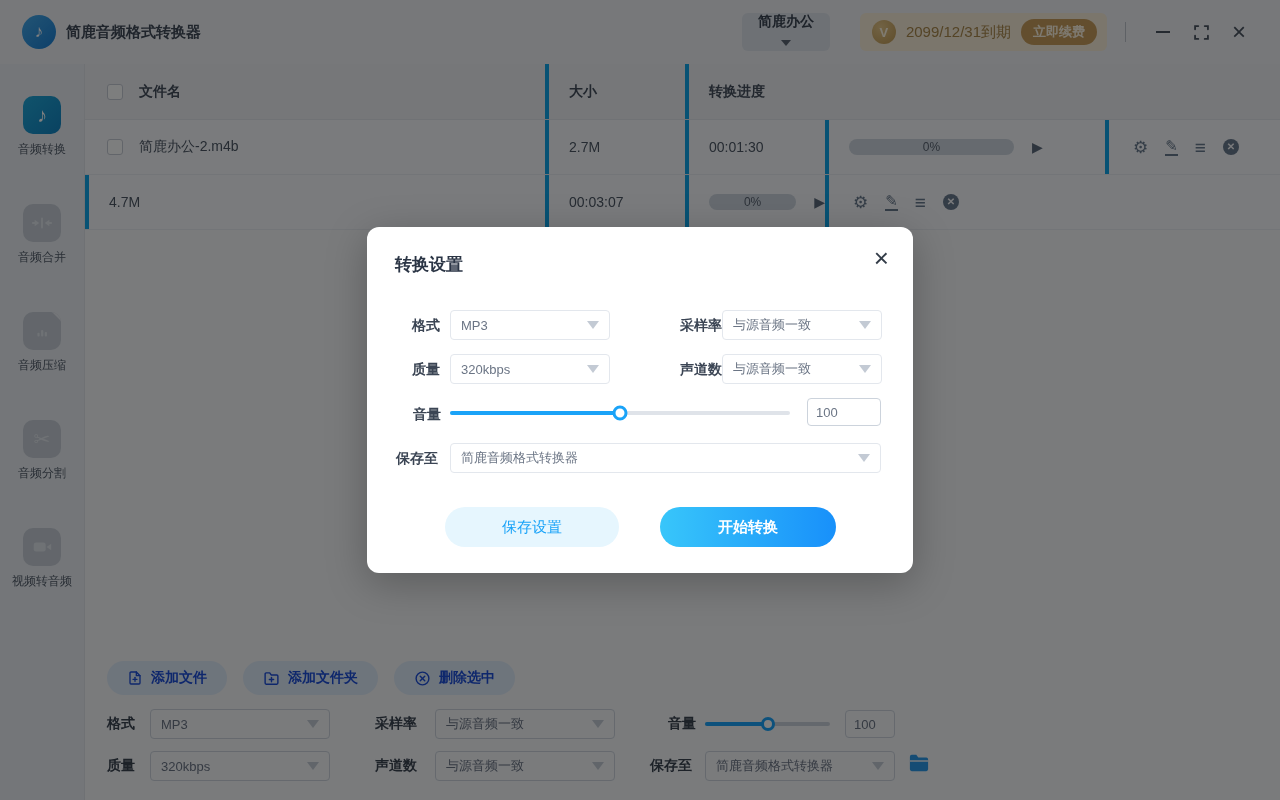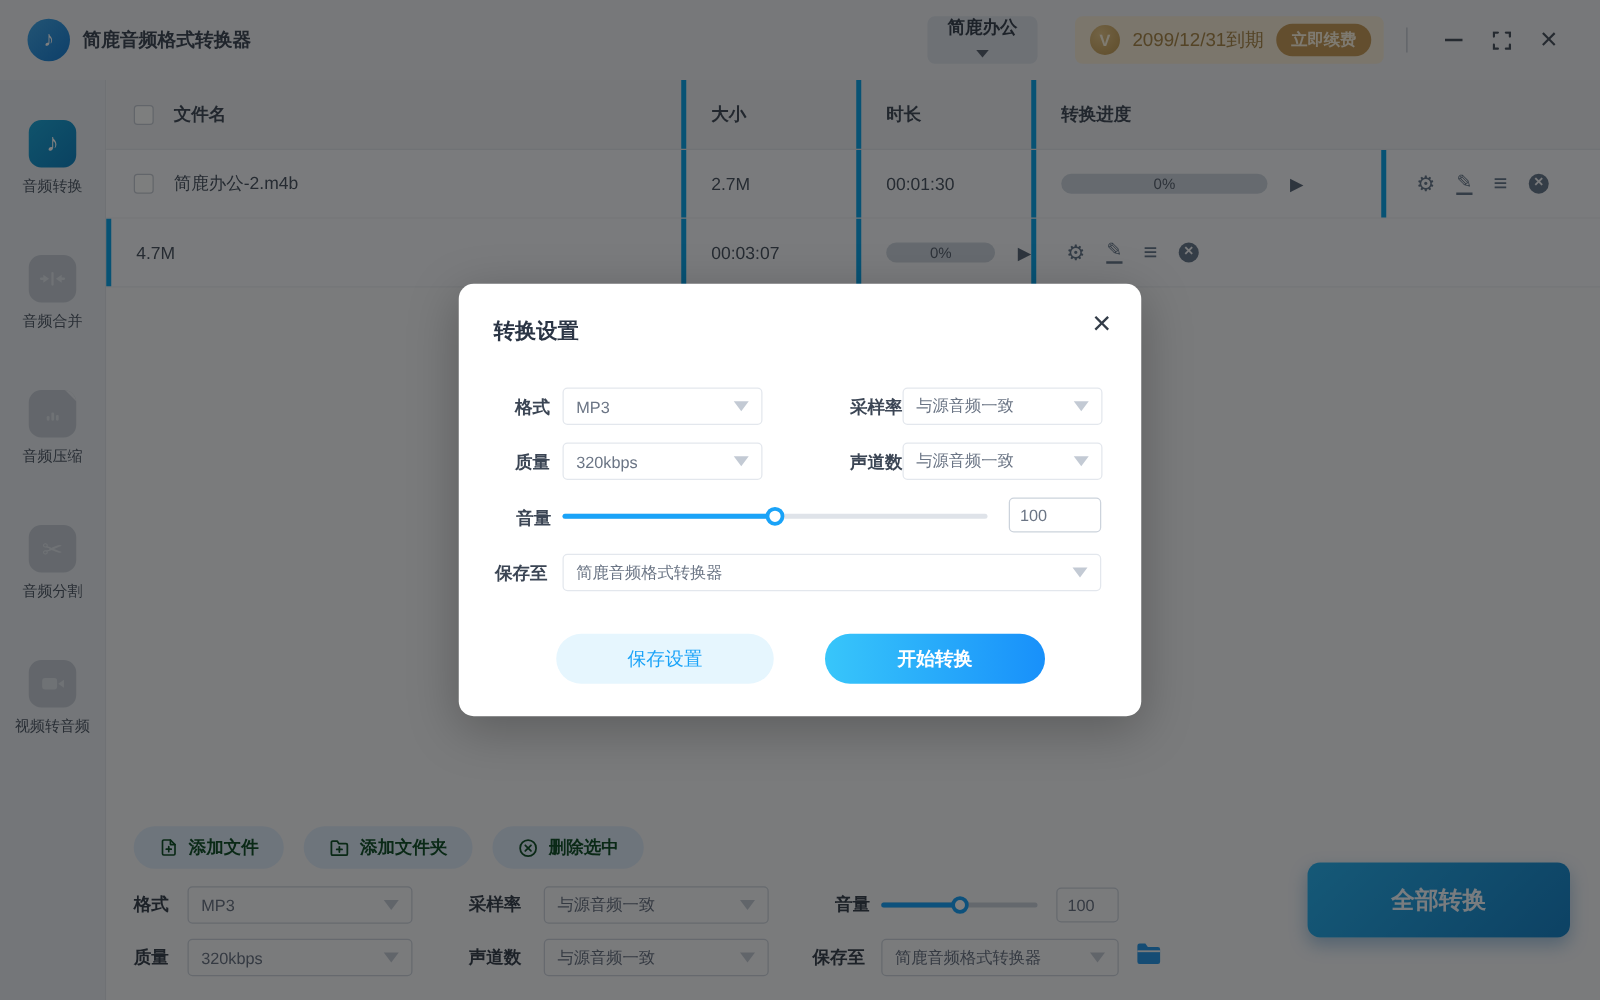--- a/index.html
+++ b/index.html
@@ -61,21 +61,21 @@
   .op-icon { color:#697a8e; cursor:pointer; background:none; border:none; font-size:17px; line-height:1;
              display:flex; align-items:center; justify-content:center; }
   .op-edit { border-bottom:2px solid #697a8e; padding-bottom:1px; font-size:15px; }
   .op-menu { font-size:19px; font-weight:bold; }
   .circle-x { width:16px; height:16px; border-radius:50%; background:#697a8e; color:#f4f6f9;
               font-size:10px; font-weight:bold; display:flex; align-items:center; justify-content:center; }
 
   
   .add-buttons { position:absolute; left:22px; top:597px; display:flex; gap:16px; }
   .pill-btn { display:flex; align-items:center; gap:8px; height:34px; padding:0 20px; border-radius:17px;
-              background:#dceaf9; color:#14532d; font-size:14px; font-weight:bold; border:none; cursor:pointer; }
+              background:#dceaf9; color:#1d4ed8; font-size:14px; font-weight:bold; border:none; cursor:pointer; }
   .pill-btn svg { display:block; }
 
   .settings-row { position:absolute; left:0; right:0; height:30px; }
   .row1 { top:645px; } .row2 { top:687px; }
   .fld-label { position:absolute; font-size:14px; font-weight:bold; color:#3a4451; top:6px; }
   .dd { position:absolute; height:30px; border:1px solid #ccd3dc; border-radius:4px; background:transparent;
         display:flex; align-items:center; padding:0 10px; font-size:13px; color:#6b7585; cursor:pointer; }
   .dd .dd-caret { position:absolute; right:10px; width:0; height:0; border-left:6px solid transparent;
                   border-right:6px solid transparent; border-top:8px solid #c3cad4; }
   .slider { position:absolute; height:4px; border-radius:2px; background:#c9d1da; top:13px; }
@@ -189,21 +189,20 @@
   </div>
 
   <div class="main">
 
     <div class="tgrid table-header">
       <div class="cell first">
         <span class="checkbox"></span>
         <span>文件名</span>
       </div>
       <div class="cell bordered">大小</div>
-      <div class="cell bordered">时长</div>
       <div class="cell bordered">转换进度</div>
     </div>
 
     <div class="tgrid table-row">
       <div class="cell first">
         <span class="checkbox"></span>
         <span>简鹿办公-2.m4b</span>
       </div>
       <div class="cell bordered">2.7M</div>
       <div class="cell bordered">00:01:30</div>
@@ -306,21 +305,20 @@
           <span class="dd-caret"></span>
       </div>
       <button class="folder-btn" style="left:823px">
         <svg width="22" height="20" viewBox="0 0 24 22" fill="#2a99e8">
           <path d="M2 4 a2 2 0 0 1 2 -2 h5 l2.2 3 H20 a2 2 0 0 1 2 2 v11 a2 2 0 0 1 -2 2 H4 a2 2 0 0 1 -2 -2 Z"></path>
           <rect x="2" y="8" width="20" height="1.6" fill="#f4f6f9"></rect>
         </svg>
       </button>
     </div>
 
-    <button class="convert-all">全部转换</button>
   </div>
 
   <div class="overlay"></div>
 
   <div class="modal">
     <div class="modal-title">转换设置</div>
     <button class="modal-close">×</button>
 
     <span class="m-label" style="left:45px; top:90px">格式</span>
     <div class="dd m-dd" style="left:83px; top:83px; width:160px">

